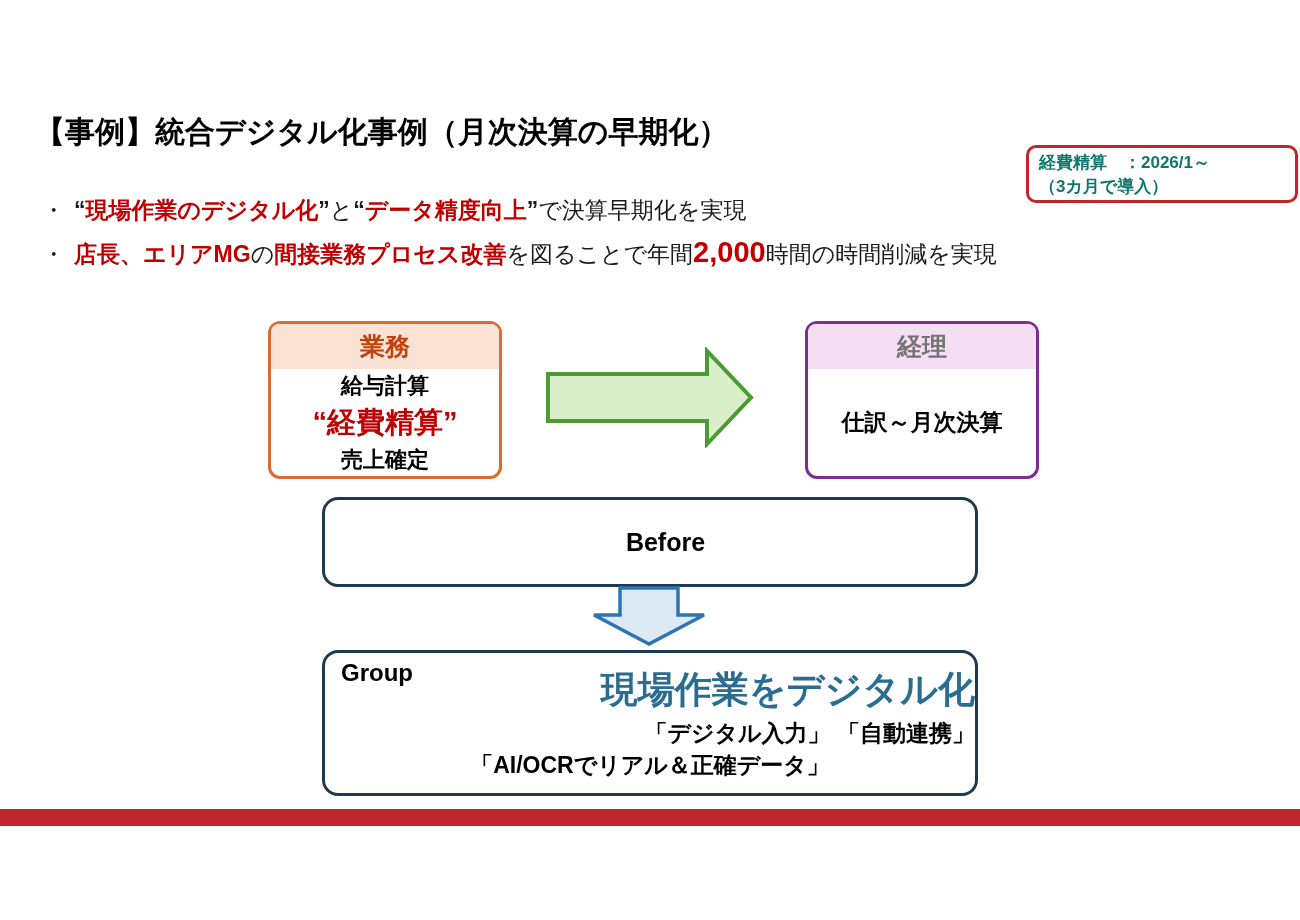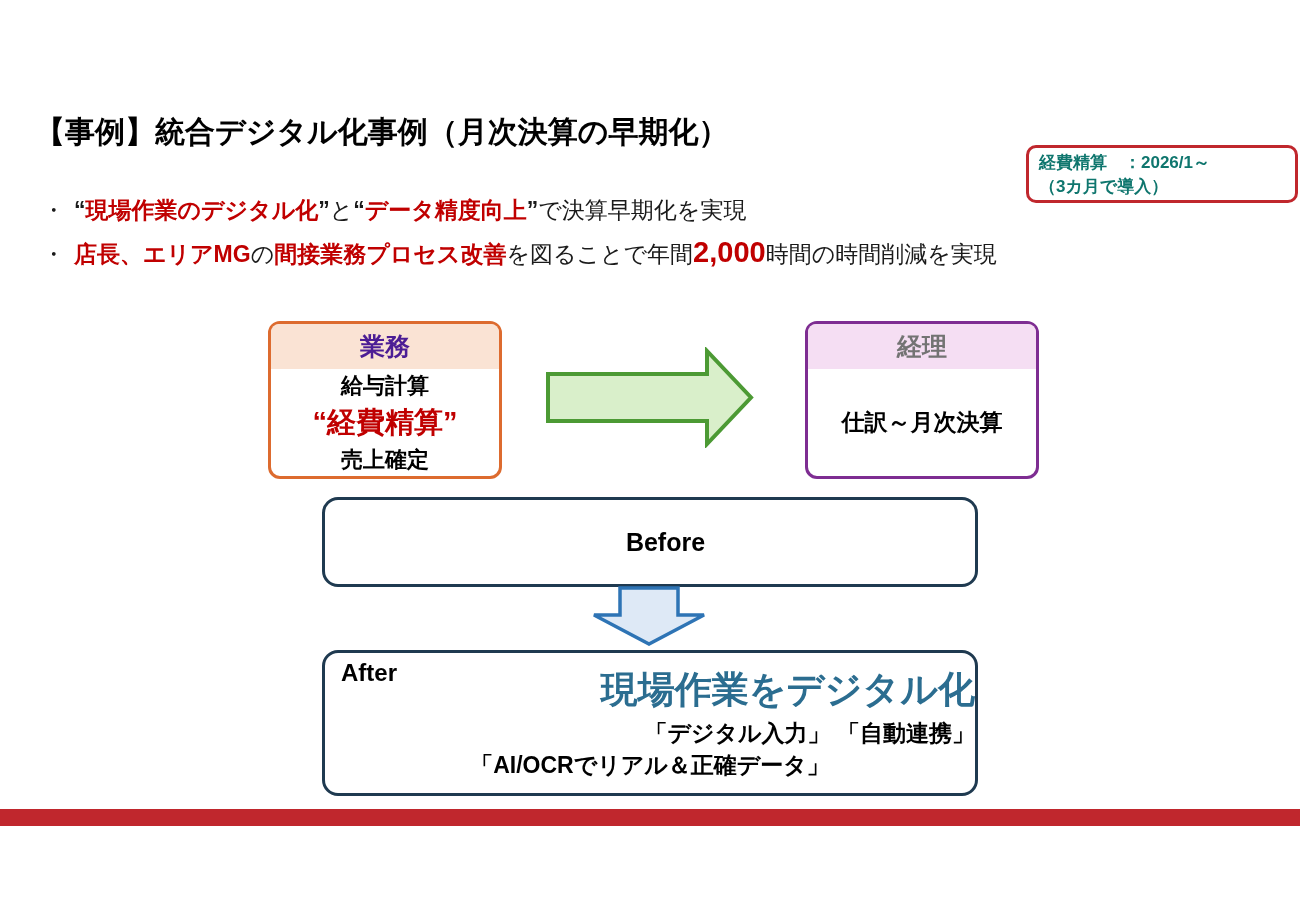--- a/index.html
+++ b/index.html
@@ -21,21 +21,21 @@
   .bullet{position:absolute;left:42px;font-size:23px;line-height:34px;white-space:nowrap;color:#1a1a1a;}
   .bullet .marker{margin-right:9px;}
   .red{color:#C00000;font-weight:800;}
   .qt{font-weight:800;color:#1a1a1a;}
   .bignum{font-size:29px;font-weight:800;color:#C00000;}
   
   .flowbox{position:absolute;width:228px;height:152px;background:#fff;border-radius:12px;}
   .flowbox .hd{height:45px;display:flex;align-items:center;justify-content:center;
     font-size:25px;font-weight:800;border-radius:8px 8px 0 0;}
   .gyomu{left:268px;top:321px;border:3px solid #DD6B2F;}
-  .gyomu .hd{background:#FAE3D4;color:#4c1d95;}
+  .gyomu .hd{background:#FAE3D4;color:#c2410c;}
   .gyomu .bd{height:107px;display:flex;flex-direction:column;align-items:center;justify-content:center;gap:2px;}
   .gyomu .l1,.gyomu .l3{font-size:22px;font-weight:800;}
   .gyomu .l2{font-size:29px;font-weight:800;color:#C00000;}
   .keiri{left:805px;top:321px;border:3px solid #7E2D92;}
   .keiri .hd{background:#F5DEF3;color:#737373;}
   .keiri .bd{height:107px;display:flex;align-items:center;justify-content:center;font-size:23px;font-weight:800;}
   .arrow-right{position:absolute;left:545px;top:347px;}
   .arrow-down{position:absolute;left:592px;top:586px;}
   
   .bigbox{position:absolute;left:322px;width:656px;background:#fff;border:3.5px solid #1F3A50;border-radius:16px;box-sizing:border-box;}
@@ -86,21 +86,21 @@
 
   <div class="bigbox before">
     <div class="b-label">Before</div>
   </div>
 
   <svg class="arrow-down" width="114" height="60" viewBox="0 0 114 60">
     <polygon points="28,2 86,2 86,29 112,29 57,58 2,29 28,29" fill="#DEE9F6" stroke="#2E74B5" stroke-width="3.5" stroke-linejoin="miter"></polygon>
   </svg>
 
   <div class="bigbox after">
-    <div class="a-label">After</div>
+    <div class="a-label">Group</div>
     <div class="a-headline">現場作業をデジタル化</div>
     <div class="a-line1">「デジタル入力」 「自動連携」</div>
     <div class="a-line2">「AI/OCRでリアル＆正確データ」</div>
   </div>
 
   <div class="footer-bar"></div>
 
 </div>
 
 </body></html>

